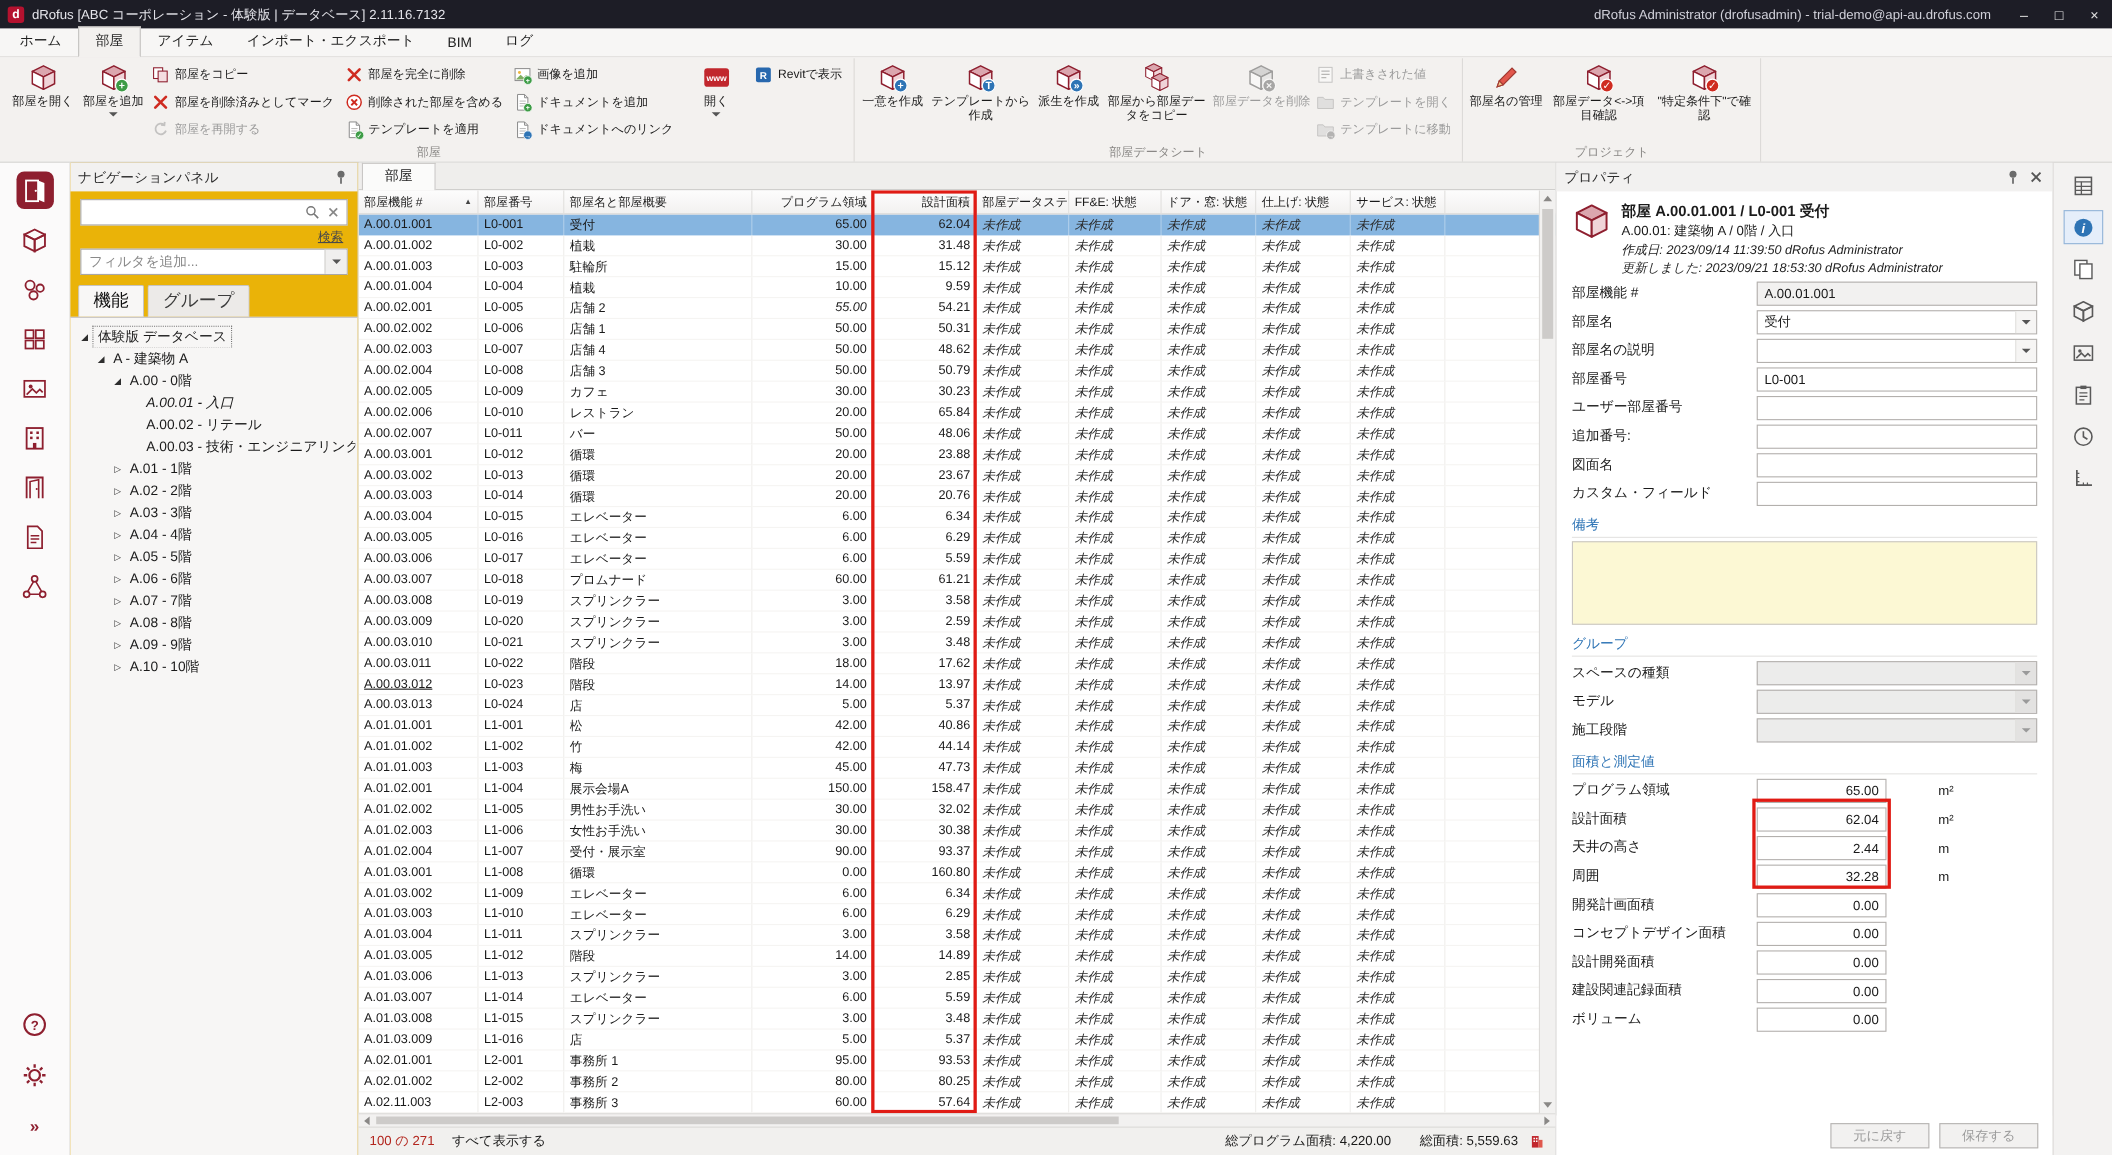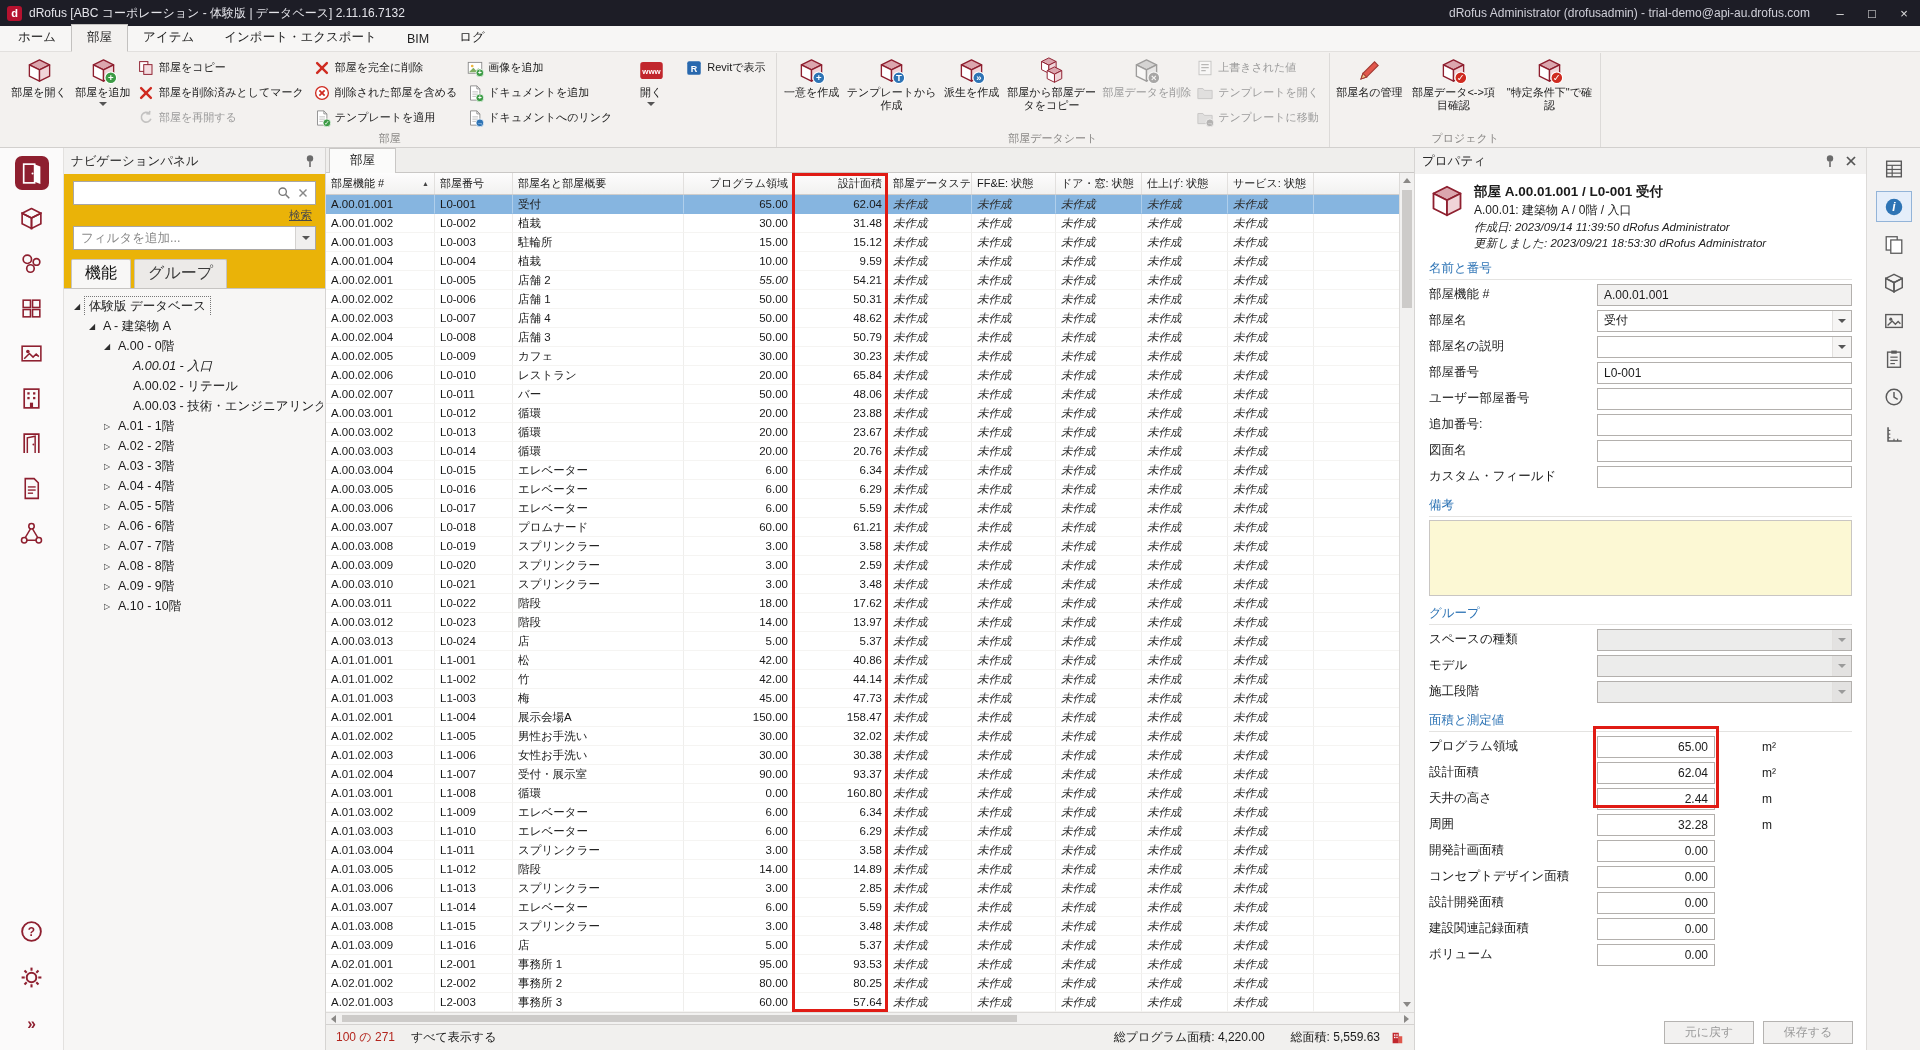--- a/index.html
+++ b/index.html
@@ -1011,21 +1011,21 @@
               <div class="gcell r" style="flex: 0 0 110px; width: 110px;">18.00</div>
               <div class="gcell r" style="flex: 0 0 94px; width: 94px;">17.62</div>
               <div class="gcell status" style="flex: 0 0 84px; width: 84px;">未作成</div>
               <div class="gcell status" style="flex: 0 0 84px; width: 84px;">未作成</div>
               <div class="gcell status" style="flex: 0 0 86px; width: 86px;">未作成</div>
               <div class="gcell status" style="flex: 0 0 86px; width: 86px;">未作成</div>
               <div class="gcell status" style="flex: 0 0 86px; width: 86px;">未作成</div>
               <div class="gcell spacer-cell"></div>
             </div>
             <div class="grow">
-              <div class="gcell" style="flex: 0 0 109px; width: 109px;">A.00.03.012</div>
+              <div class="gcell" style="flex: 0 0 109px; width: 109px; text-decoration: underline;">A.00.03.012</div>
               <div class="gcell" style="flex: 0 0 78px; width: 78px;">L0-023</div>
               <div class="gcell" style="flex: 0 0 171px; width: 171px;">階段</div>
               <div class="gcell r" style="flex: 0 0 110px; width: 110px;">14.00</div>
               <div class="gcell r" style="flex: 0 0 94px; width: 94px;">13.97</div>
               <div class="gcell status" style="flex: 0 0 84px; width: 84px;">未作成</div>
               <div class="gcell status" style="flex: 0 0 84px; width: 84px;">未作成</div>
               <div class="gcell status" style="flex: 0 0 86px; width: 86px;">未作成</div>
               <div class="gcell status" style="flex: 0 0 86px; width: 86px;">未作成</div>
               <div class="gcell status" style="flex: 0 0 86px; width: 86px;">未作成</div>
               <div class="gcell spacer-cell"></div>
@@ -1271,21 +1271,21 @@
               <div class="gcell r" style="flex: 0 0 110px; width: 110px;">80.00</div>
               <div class="gcell r" style="flex: 0 0 94px; width: 94px;">80.25</div>
               <div class="gcell status" style="flex: 0 0 84px; width: 84px;">未作成</div>
               <div class="gcell status" style="flex: 0 0 84px; width: 84px;">未作成</div>
               <div class="gcell status" style="flex: 0 0 86px; width: 86px;">未作成</div>
               <div class="gcell status" style="flex: 0 0 86px; width: 86px;">未作成</div>
               <div class="gcell status" style="flex: 0 0 86px; width: 86px;">未作成</div>
               <div class="gcell spacer-cell"></div>
             </div>
             <div class="grow">
-              <div class="gcell" style="flex: 0 0 109px; width: 109px;">A.02.01.003</div>
+              <div class="gcell" style="flex: 0 0 109px; width: 109px;">A.02.11.003</div>
               <div class="gcell" style="flex: 0 0 78px; width: 78px;">L2-003</div>
               <div class="gcell" style="flex: 0 0 171px; width: 171px;">事務所 3</div>
               <div class="gcell r" style="flex: 0 0 110px; width: 110px;">60.00</div>
               <div class="gcell r" style="flex: 0 0 94px; width: 94px;">57.64</div>
               <div class="gcell status" style="flex: 0 0 84px; width: 84px;">未作成</div>
               <div class="gcell status" style="flex: 0 0 84px; width: 84px;">未作成</div>
               <div class="gcell status" style="flex: 0 0 86px; width: 86px;">未作成</div>
               <div class="gcell status" style="flex: 0 0 86px; width: 86px;">未作成</div>
               <div class="gcell status" style="flex: 0 0 86px; width: 86px;">未作成</div>
               <div class="gcell spacer-cell"></div>
@@ -1356,21 +1356,20 @@
               </svg>
             </span>
           <div style="min-width:0">
             <div class="rh-t1">部屋 A.00.01.001 / L0-001 受付</div>
             <div class="rh-t2">A.00.01: 建築物 A / 0階 / 入口</div>
             <div class="rh-t3">作成日: 2023/09/14 11:39:50 dRofus Administrator</div>
             <div class="rh-t3">更新しました: 2023/09/21 18:53:30 dRofus Administrator</div>
           </div>
         </div>
         <div id="propsections">
-            <div class="sect-title">名前と番号</div>
             <div class="frow">
               <div class="flabel">部屋機能 #</div>
               <div class="fctl">
                 <div class="tbox ro">A.00.01.001</div>
               </div>
             </div>
             <div class="frow">
               <div class="flabel">部屋名</div>
               <div class="fctl">
                 <div class="tbox combo">

